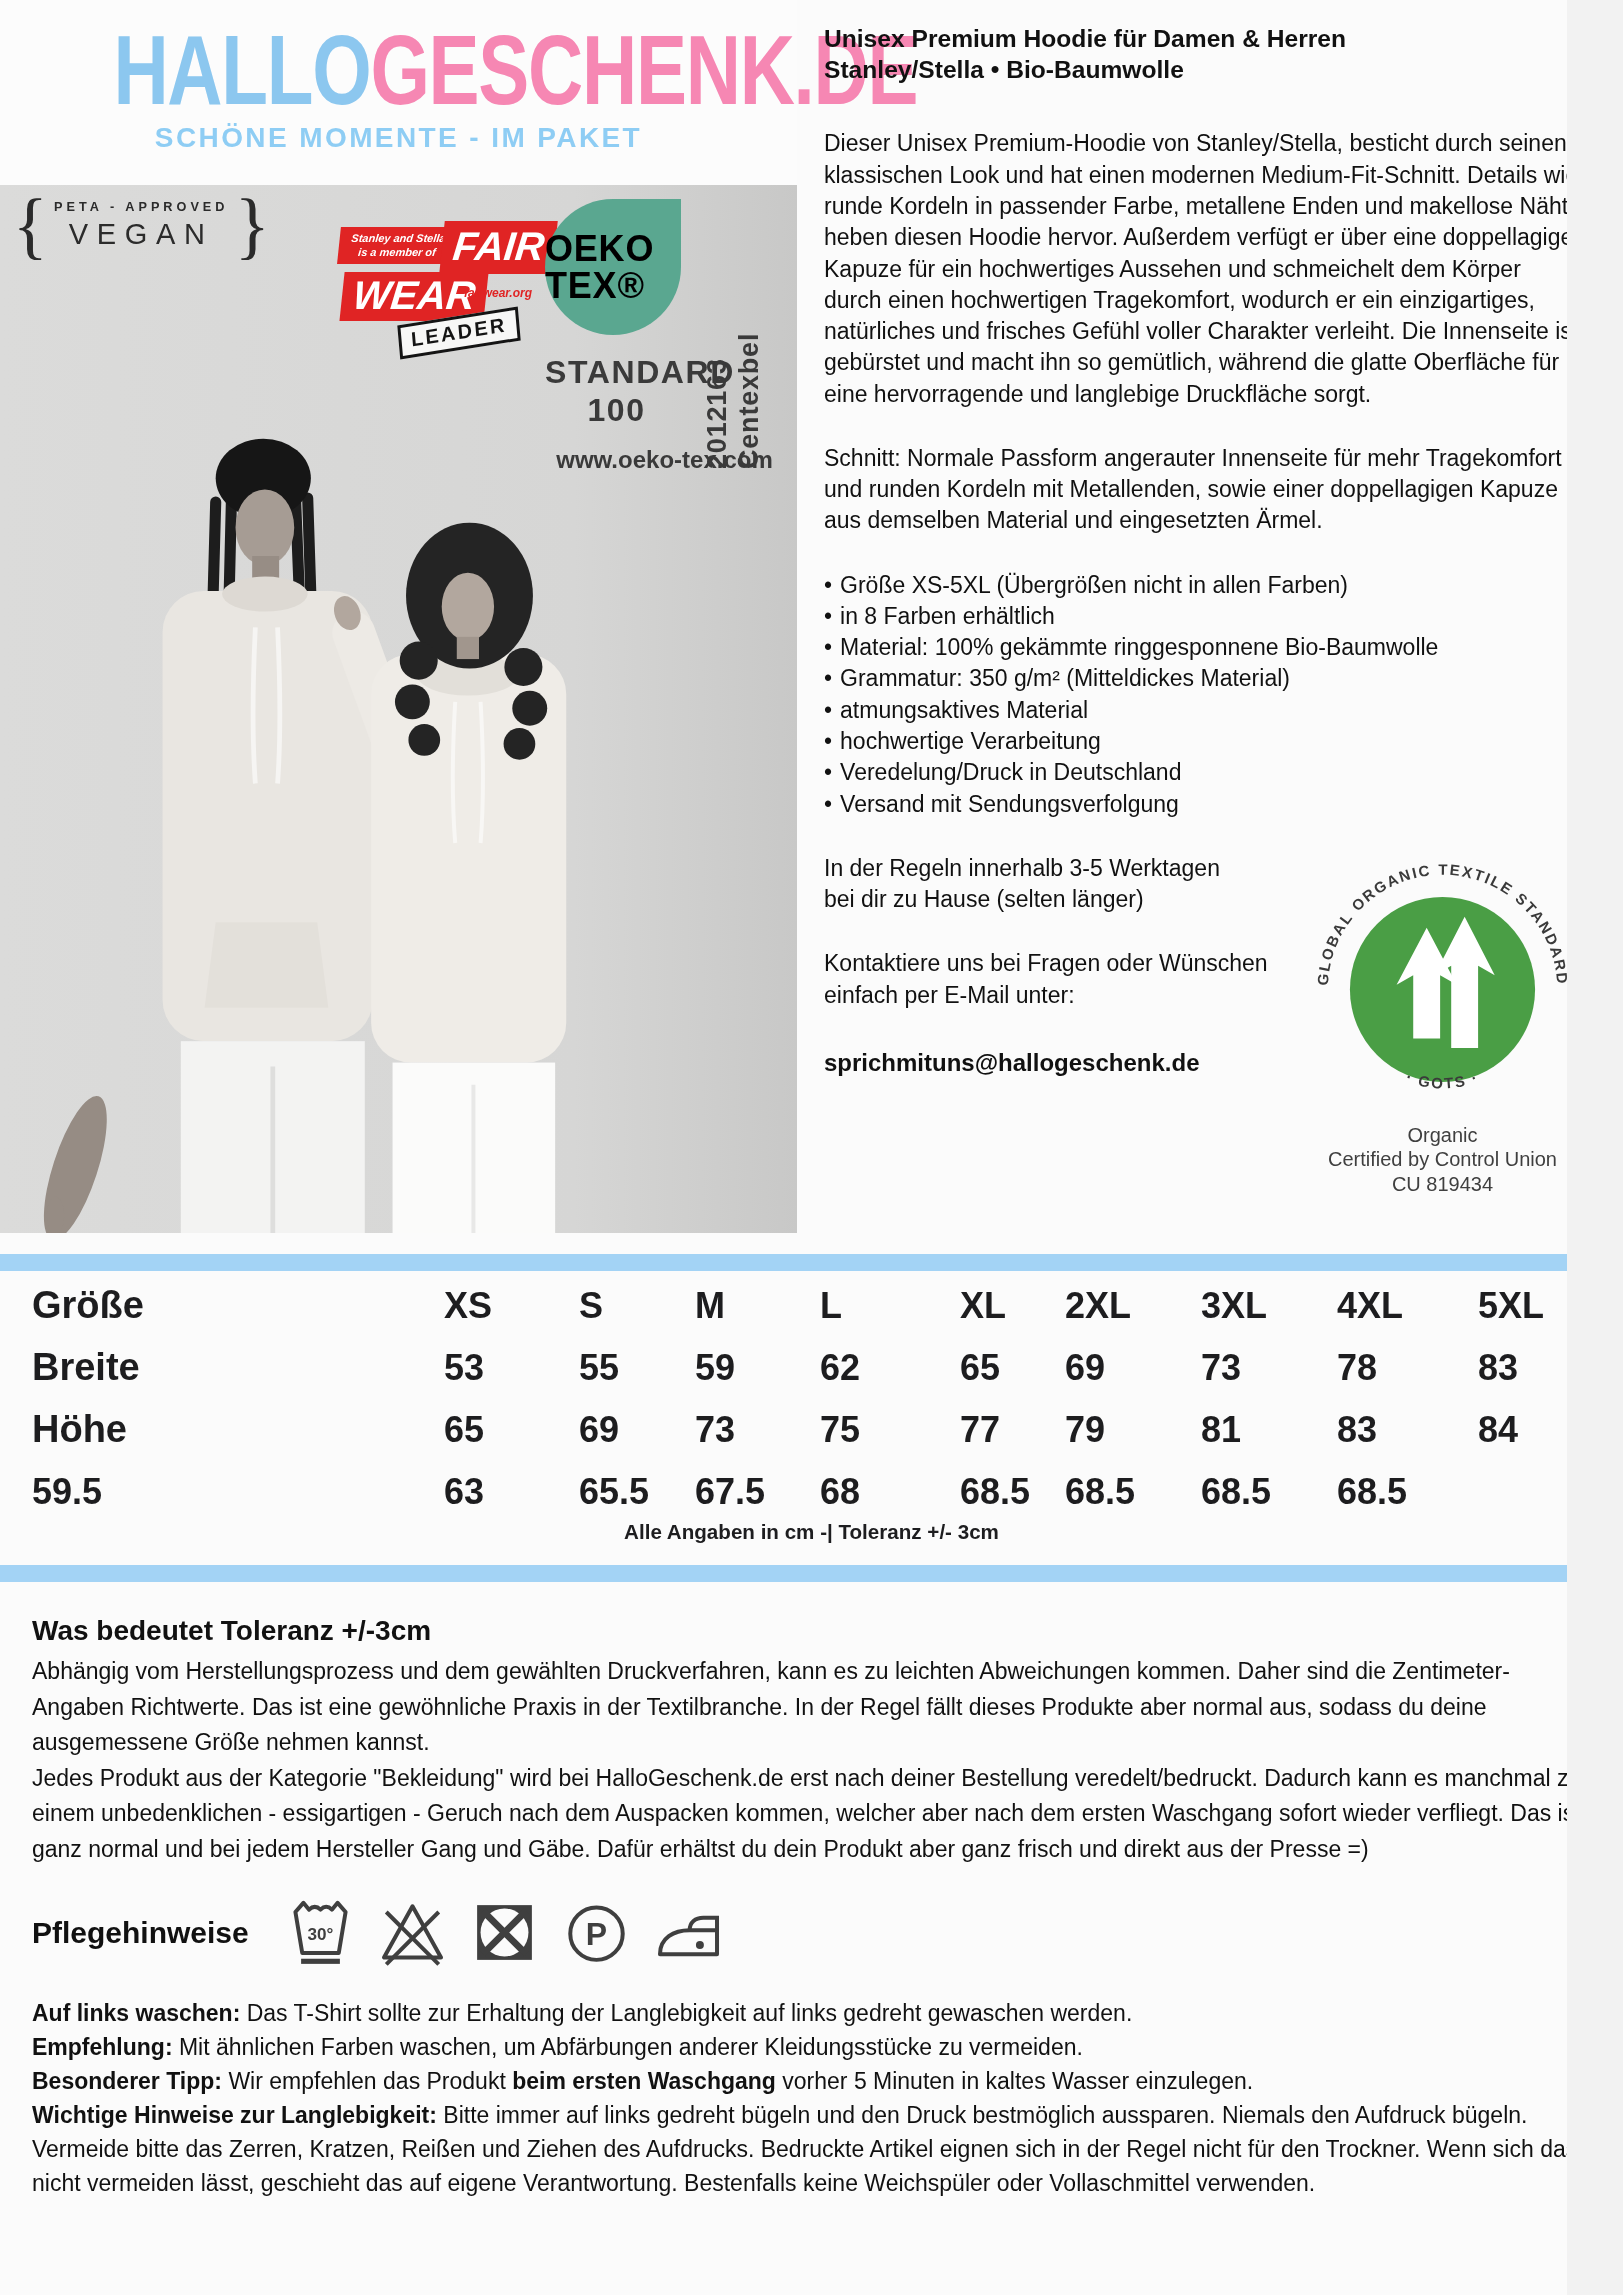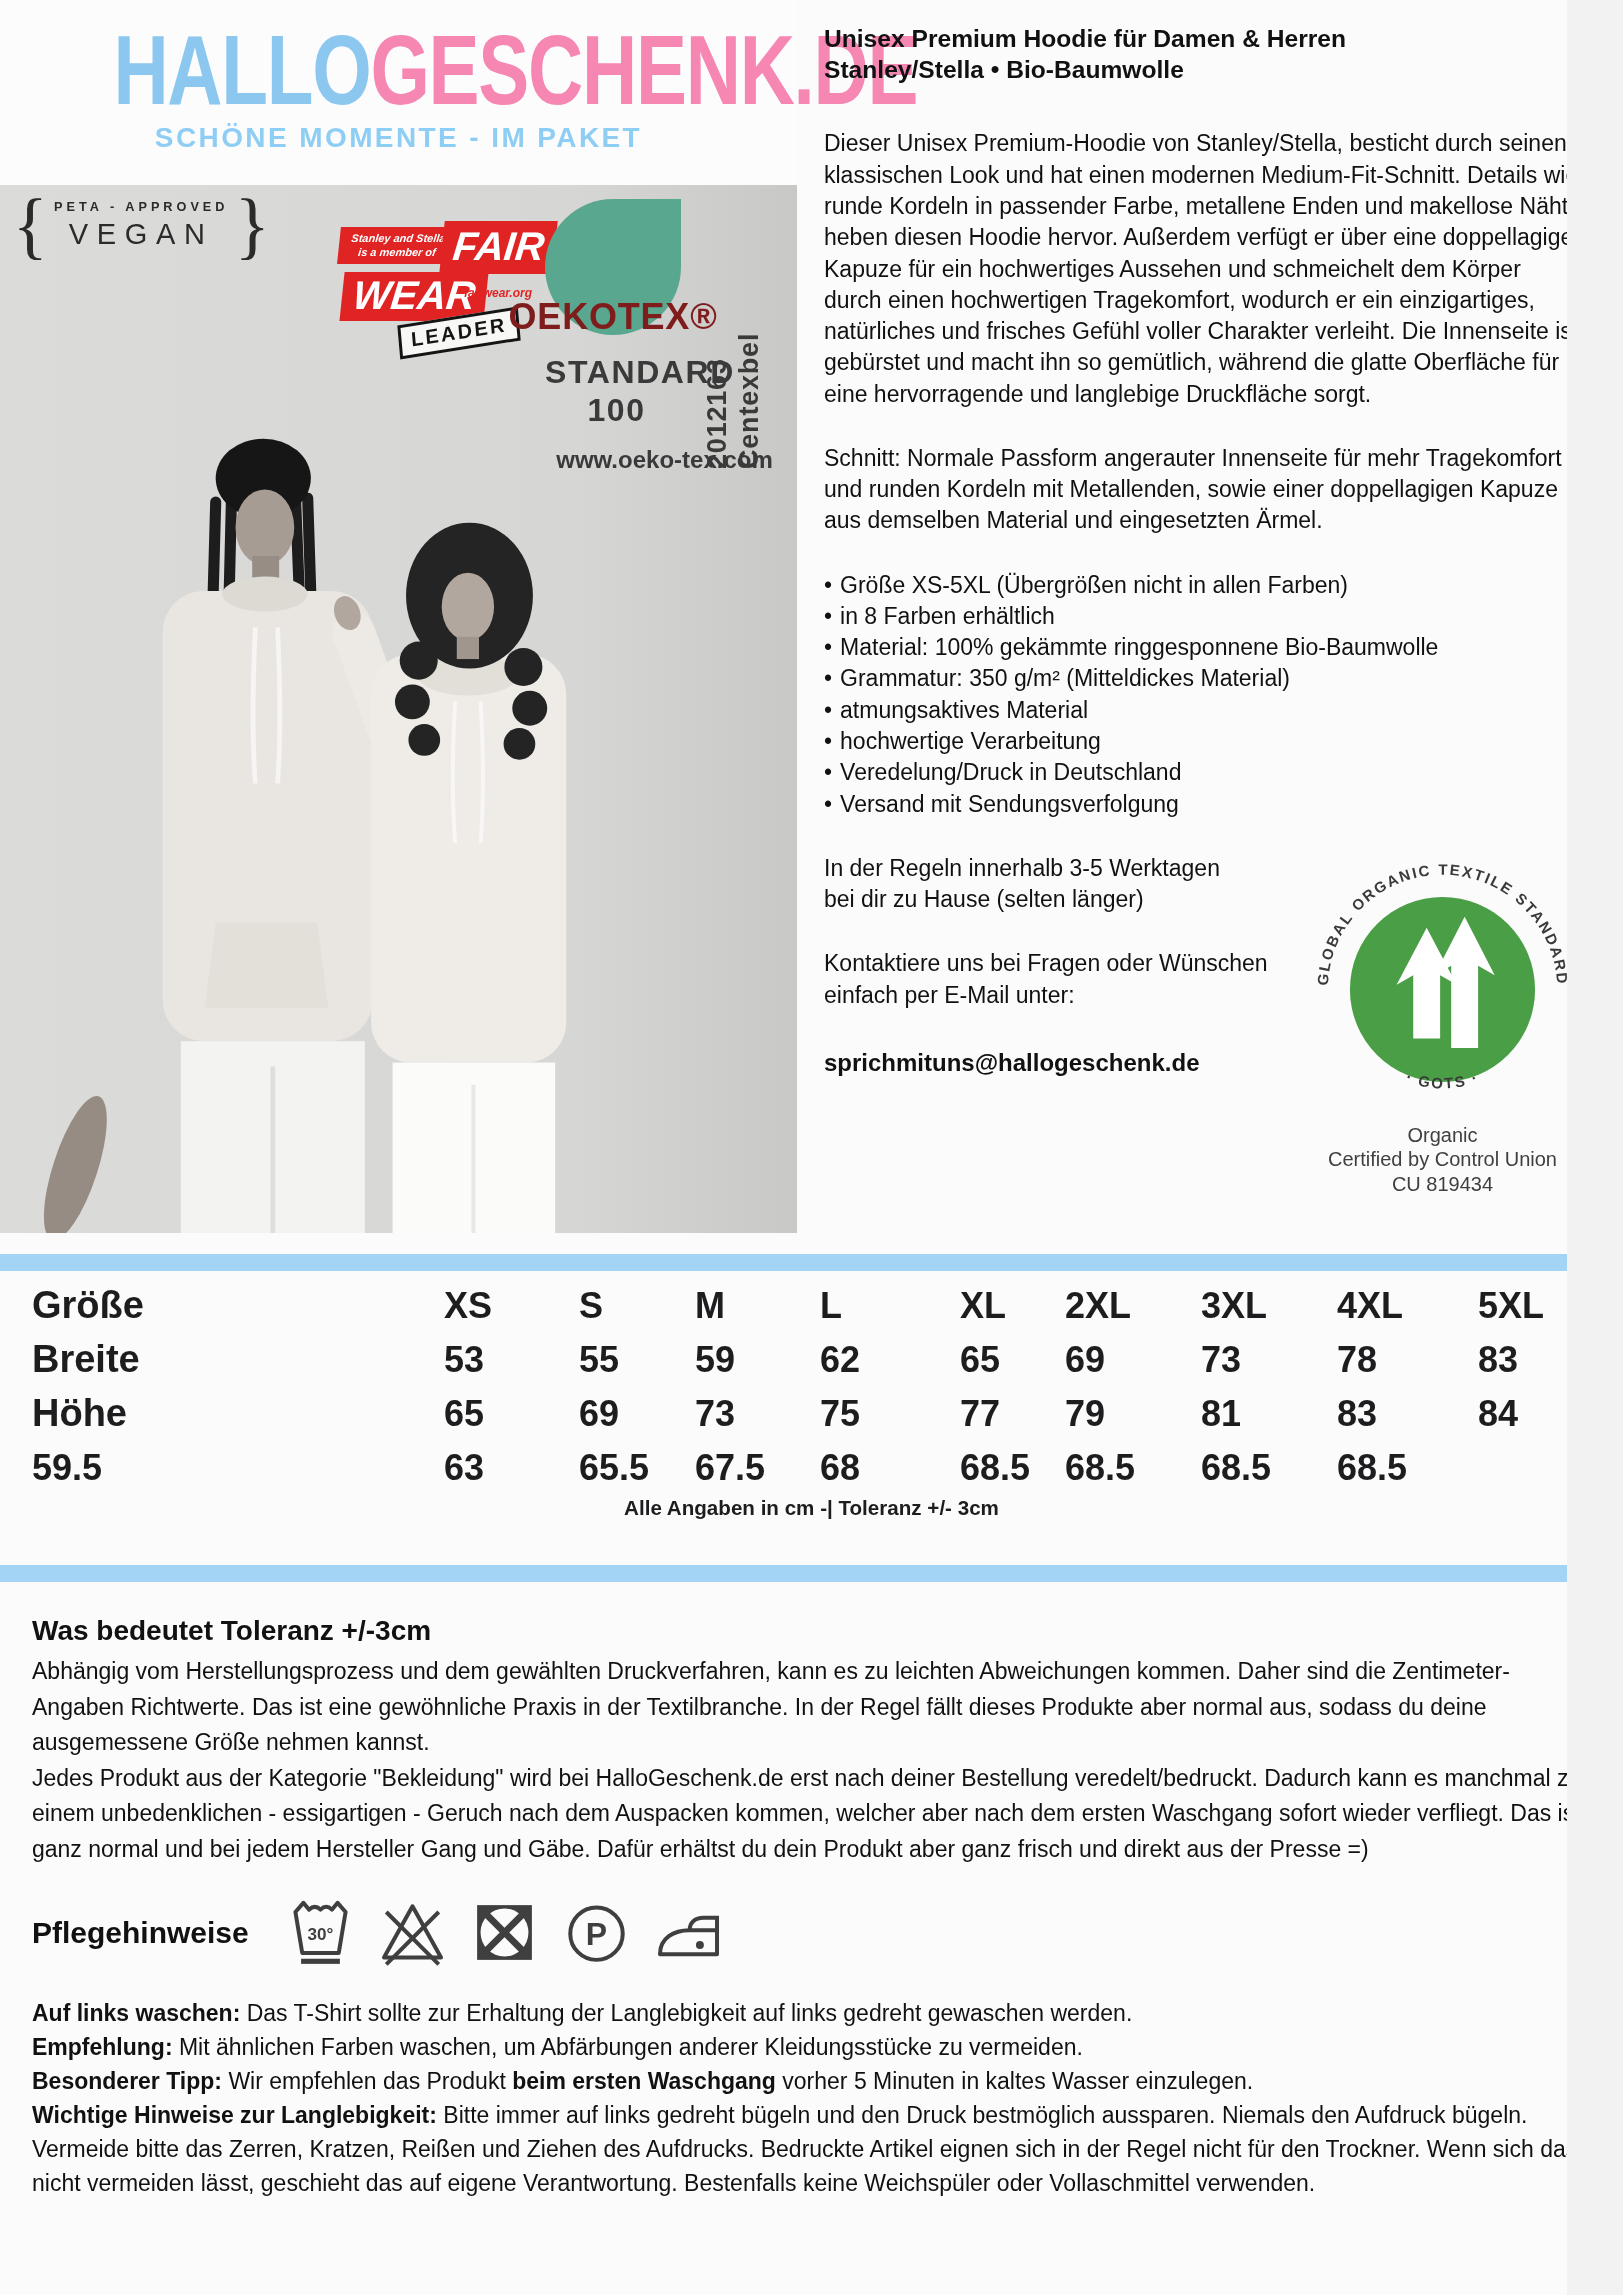--- a/index.html
+++ b/index.html
@@ -34,21 +34,21 @@
            font-style:italic;line-height:1;padding:4.8px 11px 8px;transform:skewX(-6deg);}
   .fw-wear{position:absolute;left:3.2px;top:51px;background:#e02424;color:#fff;font-size:40px;font-weight:800;
            font-style:italic;line-height:1;padding:3.2px 11px 6.3px;transform:skewX(-6deg);}
   .fw-url{position:absolute;left:125px;top:65px;color:#e02424;font-size:12px;font-weight:700;font-style:italic;}
   .fw-leader{position:absolute;left:59px;top:95px;background:#f7f7f6;border:3.2px solid #141414;color:#141414;
              font-size:20px;font-weight:800;letter-spacing:2.4px;padding:2.4px 9.5px;transform:rotate(-9deg) skewX(-4deg);}
 
   
   .badge-oeko{position:absolute;left:545px;top:14.3px;width:239px;color:#3a3a3a;}
   .oeko-drop{width:136px;height:136px;background:#5aa790;border-radius:50% 0 50% 50%;
-             display:flex;flex-direction:row;align-items:flex-end;justify-content:center;color:#7f1d1d;}
+             display:flex;flex-direction:column;align-items:flex-start;justify-content:center;color:#000000;}
   .oeko-drop div{font-size:36px;font-weight:800;line-height:1.04;letter-spacing:0.8px;}
   .oeko-standard{margin-top:19px;width:143px;text-align:center;font-size:32px;font-weight:800;line-height:1.18;letter-spacing:1.6px;}
   .oeko-cert{position:absolute;left:157px;top:32px;height:238px;writing-mode:vertical-rl;transform:rotate(180deg);
              font-size:27px;font-weight:800;line-height:1.18;letter-spacing:0.8px;}
   .oeko-url{margin-top:16px;width:239px;text-align:center;font-size:24px;font-weight:800;}
 
   
   .right-col{position:absolute;left:824px;top:24px;width:758px;font-size:23px;line-height:1.36;color:#111;}
   .title{margin:0;font-size:24.6px;font-weight:700;line-height:1.25;}
   .para{margin:43px 0 0 0;}
@@ -67,21 +67,21 @@
 
   
   .bar{position:absolute;left:0;width:1623px;height:17.4px;background:#a3d3f5;}
   .bar1{top:1254px;}
   .bar2{top:1565px;}
 
   
   .sizes{position:absolute;left:0;top:1271px;width:1623px;height:294px;background:#fbfbfb;}
   .size-grid{margin:14.3px 32px 0;display:grid;
              grid-template-columns:412px 135px 116px 125px 140px 105px 136px 136px 141px 1fr;
-             row-gap:12px;align-items:baseline;}
+             row-gap:20px;align-items:baseline;}
   .sg-cell{font-size:36px;font-weight:700;line-height:1.15;}
   .sg-label{font-size:38px;font-weight:700;line-height:1.1;}
   .suffix{font-size:24px;font-weight:400;}
   .footnote{margin-top:8px;text-align:center;font-size:20.6px;font-weight:700;}
 
   
   .info{position:absolute;left:32px;top:1589px;width:1562px;color:#111;}
   .info h2{margin:25px 0 6.3px 0;font-size:28px;font-weight:700;line-height:1.2;}
   .info p.info-body{margin:0;font-size:23px;line-height:1.55;}
   .care-row{display:flex;align-items:center;margin-top:28.5px;}

